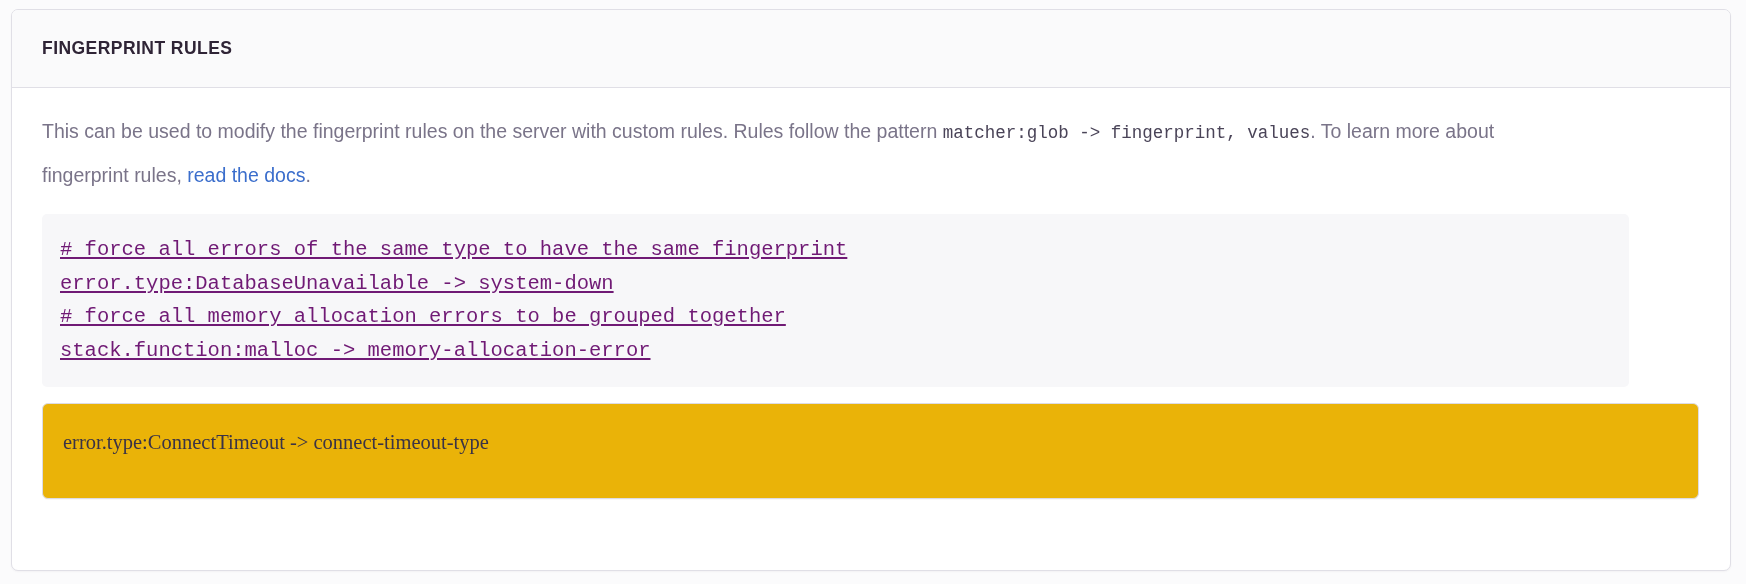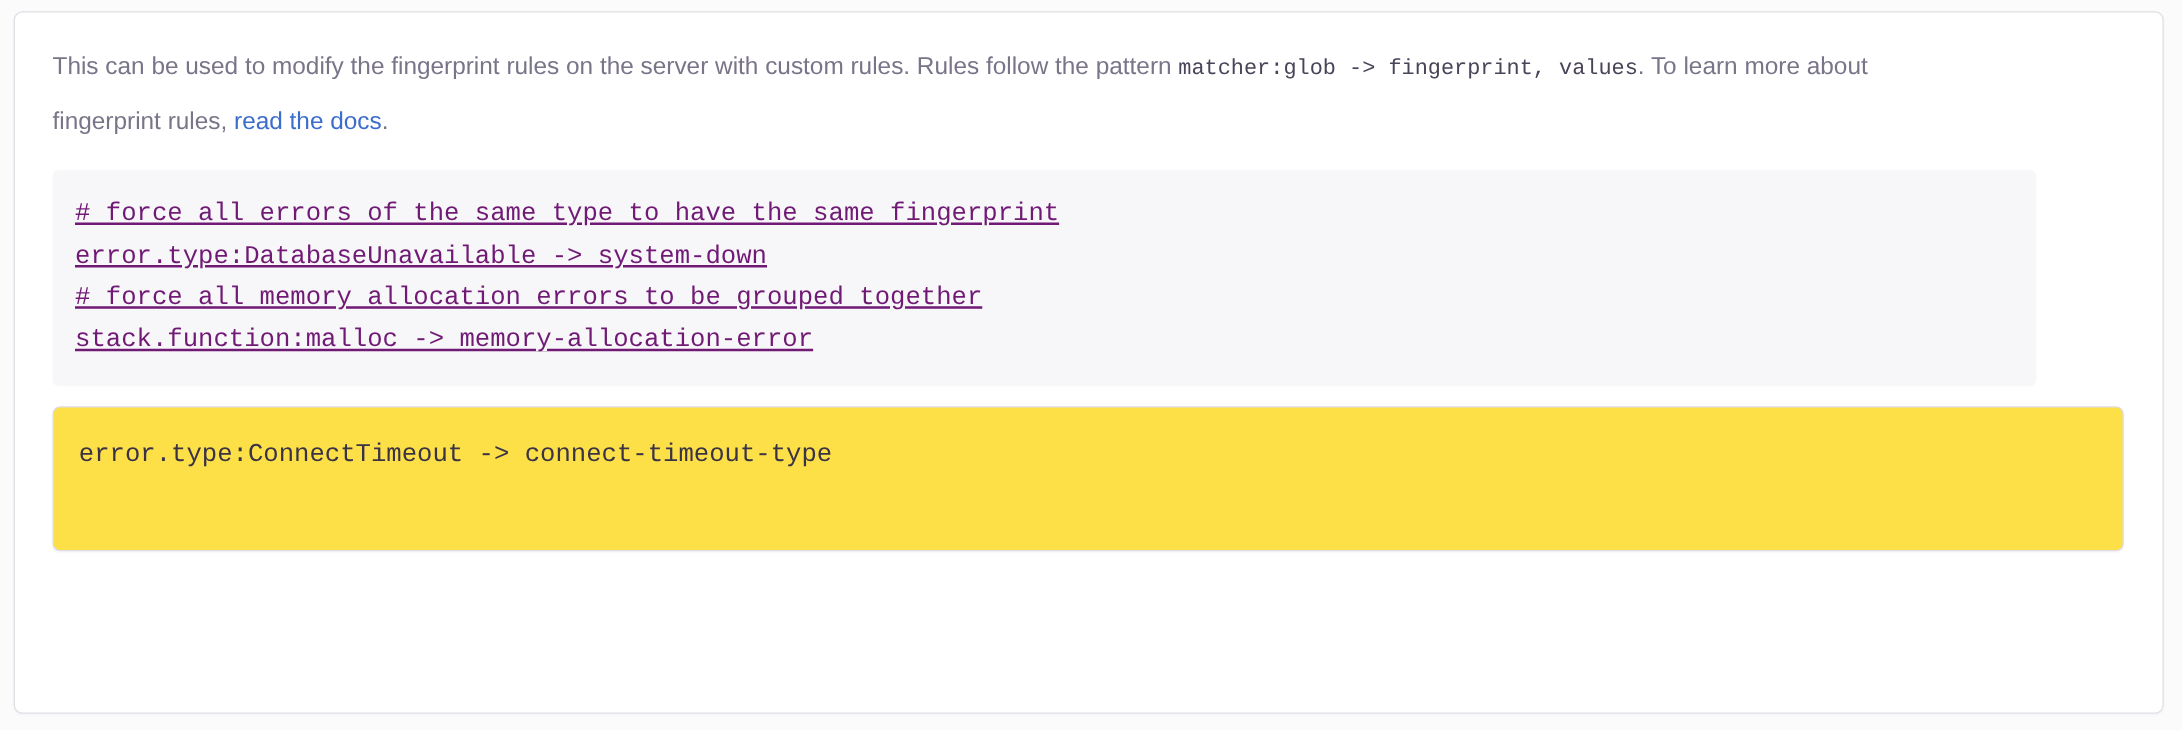--- a/index.html
+++ b/index.html
@@ -89,43 +89,46 @@
     line-height: 33.5px;
     color: #701a75;
     white-space: pre;
     text-decoration: underline;
   }
 
   .rule-input {
     display: block;
     box-sizing: border-box;
     width: 1657px;
-    height: 116px;
+    height: 96px;
     padding: 22px 20px;
-    background: #fde047;
+    background: #eab308;
     border: 1px solid #dddce4;
     border-radius: 6px;
-    font-family: Liberation Mono, monospace;
+    font-family: Liberation Serif, serif;
     font-size: 20.5px;
     line-height: 33px;
     color: #3a3346;
     resize: none;
     outline: none;
     overflow: hidden;
     box-shadow: 0 1px 1px rgba(43, 34, 51, 0.03);
   }
   .rule-input::placeholder {
     color: #a9a5b4;
   }
 </style>
 </head>
 <body>
 
 <div class="panel">
 
+  <div class="panel-header">
+    <div class="panel-title">FINGERPRINT RULES</div>
+  </div>
 
   <div class="panel-body">
 
     <p class="description">
       <span>This can be used to modify the fingerprint rules on the server with custom rules. Rules follow the pattern </span><span class="code-inline">matcher:glob -&gt; fingerprint, values</span><span>. To learn more about fingerprint rules, </span><a class="doc-link">read the docs</a><span>.</span>
     </p>
 
     <div class="code-block">
       <pre># force all errors of the same type to have the same fingerprint
 error.type:DatabaseUnavailable -&gt; system-down

